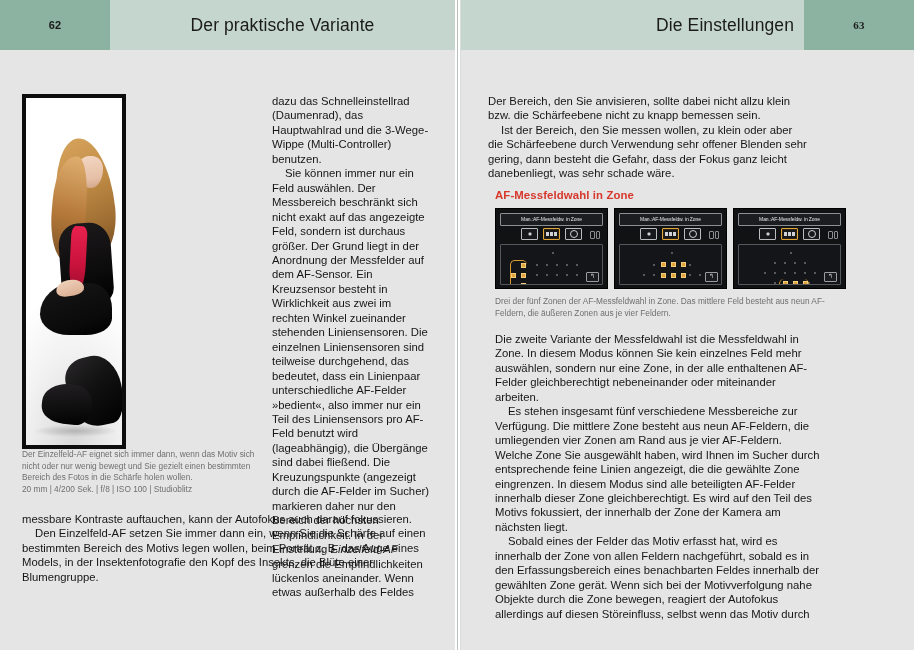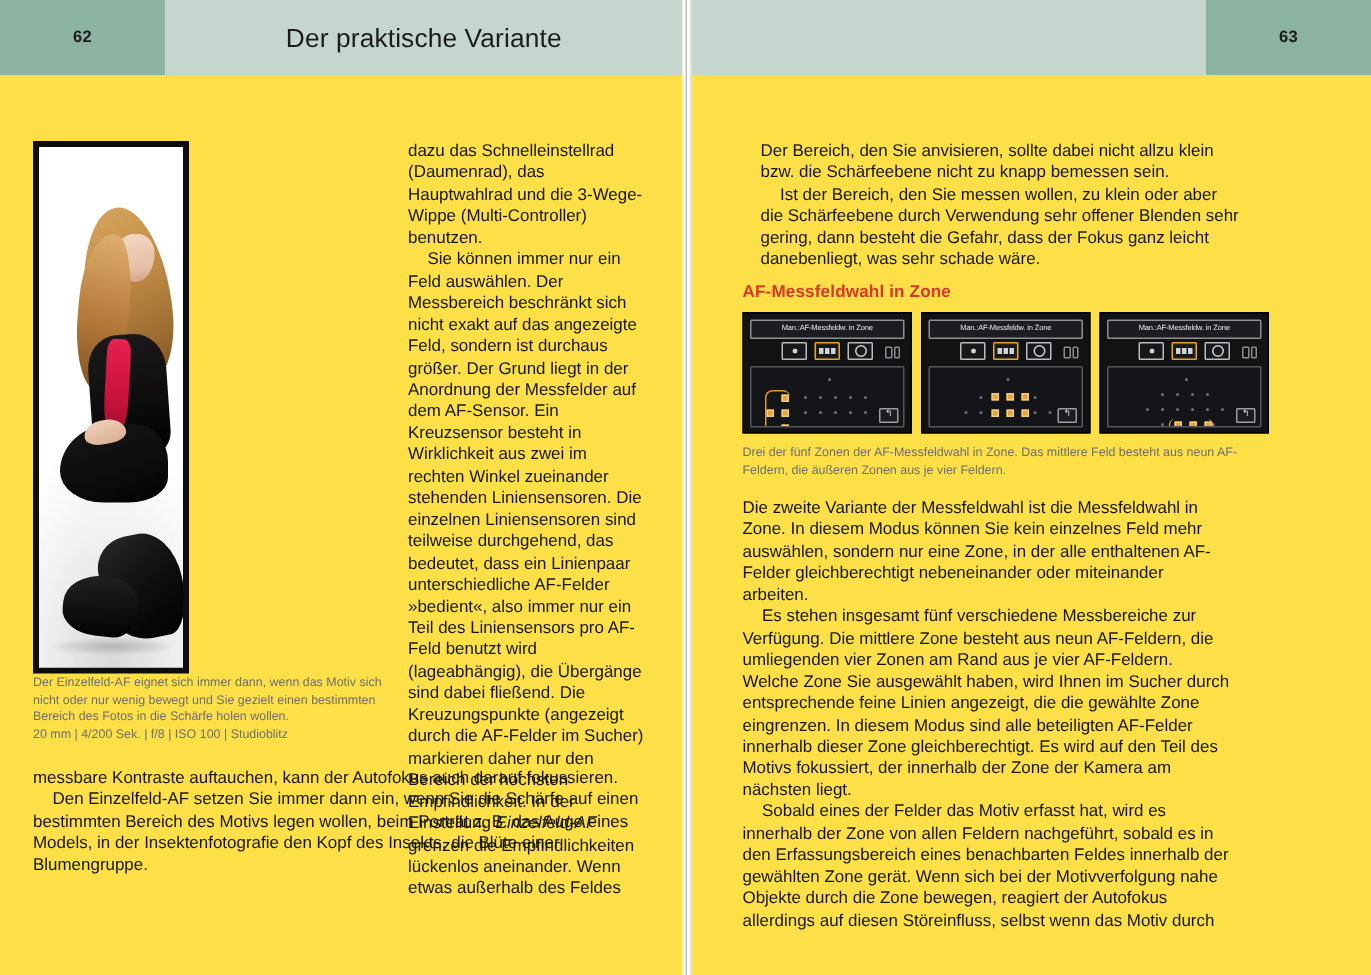--- a/index.html
+++ b/index.html
@@ -2,35 +2,35 @@
 <html><head>
 <meta charset="utf-8">
 <style>
   html,body{margin:0;padding:0;}
   body{
     width:914px;height:650px;overflow:hidden;
     background:#ffffff;
     font-family:"Liberation Sans", sans-serif;
     -webkit-font-smoothing:antialiased;
   }
-  .spread{position:relative;width:914px;height:650px;background:#fde047;}
+  .spread{position:relative;width:914px;height:650px;background:#e5e5e5;}
 
   
   .hdr{position:absolute;top:0;height:50px;}
   .hdr-tab-left{left:0;width:110px;background:#8cb2a1;}
   .hdr-band-left{left:110px;width:345px;background:#c5d6ce;}
   .hdr-band-right{left:461px;width:343px;background:#c5d6ce;}
   .hdr-tab-right{left:804px;width:110px;background:#8cb2a1;}
 
   .folio{
     position:absolute;top:0;height:50px;line-height:50px;
     font-size:11px;font-weight:bold;color:#1b1b1b;letter-spacing:0.2px;
   }
   .folio-left{left:0;width:110px;text-align:center;}
-  .folio-right{left:804px;width:110px;text-align:center;}
+  .folio-right{left:804px;width:110px;text-align:center;font-family:Liberation Serif, serif;}
 
   .run-head{
     position:absolute;top:0;height:50px;line-height:50px;
     font-size:17.5px;color:#1b1b1b;font-weight:400;letter-spacing:0.1px;
   }
   .run-head-left{left:110px;width:345px;text-align:center;}
   .run-head-right{left:461px;width:333px;text-align:right;}
 
   
   .seam{position:absolute;left:455px;top:0;width:6px;height:650px;background:#ffffff;}
@@ -121,21 +121,21 @@
     position:absolute;left:8px;bottom:8px;width:82px;height:12px;
     background:radial-gradient(ellipse at center,#b5b5b5 0%,rgba(200,200,200,0) 72%);
   }
 
   .left-caption{position:absolute;left:22px;top:399px;width:238px;}
   .left-text-col{position:absolute;left:272px;top:44px;width:158px;}
   .left-text-wide{position:absolute;left:22px;top:462px;width:408px;}
 
   
   .right-page{position:absolute;left:461px;top:50px;width:453px;height:600px;}
-  .r-intro{position:absolute;left:46px;top:44px;width:320px;}
+  .r-intro{position:absolute;left:27px;top:44px;width:320px;}
   .r-subhead{
     position:absolute;left:34px;top:139px;width:330px;
     font-size:11.4px;font-weight:bold;color:#d8372b;letter-spacing:0.1px;
   }
   .shots{position:absolute;left:34px;top:158px;width:352px;display:flex;gap:6px;}
   .r-shot-cap{position:absolute;left:34px;top:246px;width:346px;}
   .r-body{position:absolute;left:34px;top:282px;width:325px;}
 
   
   .lcd{
@@ -194,20 +194,21 @@
 
 <div class="spread">
 
   <div class="hdr hdr-tab-left"></div>
   <div class="hdr hdr-band-left"></div>
   <div class="hdr hdr-band-right"></div>
   <div class="hdr hdr-tab-right"></div>
 
   <div class="folio folio-left">62</div>
   <div class="run-head run-head-left">Der praktische Variante</div>
+  <div class="run-head run-head-right">Die Einstellungen</div>
   <div class="folio folio-right">63</div>
 
   <div class="seam"></div>
   <div class="seam-line"></div>
   <div class="seam-line2"></div>
 
   <div class="left-page">
 
     <div class="photo-frame">
       <div class="photo">

